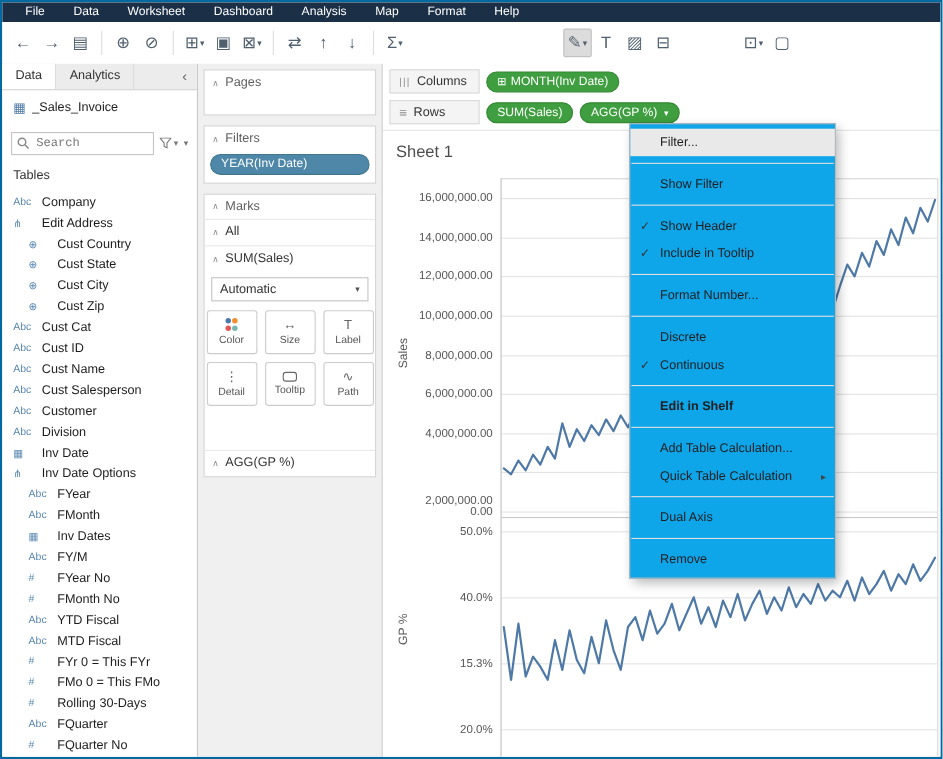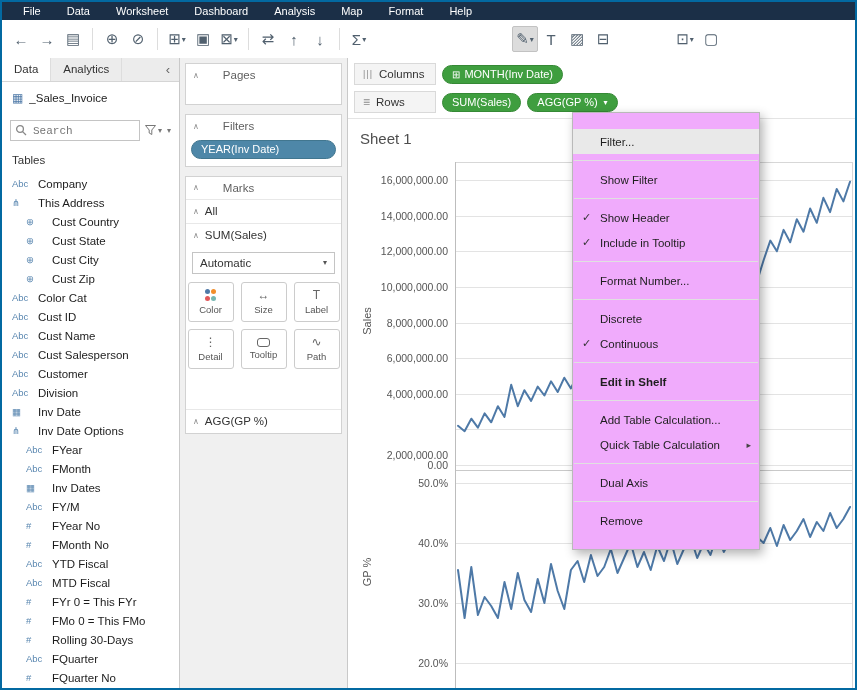--- a/index.html
+++ b/index.html
@@ -36,21 +36,21 @@
   .icon-btn{display:flex;align-items:center;gap:2px;color:#777}
   .sm-caret{font-size:8px;color:#777}
   .dp-tables-label{height:26px;line-height:28px;padding:0 10px;font-size:11.5px;color:#333}
   .dp-fields{flex:1;overflow:hidden;padding-top:2px}
   .field-row{height:19px;display:flex;align-items:center;font-size:11.5px;color:#1c1c1c;white-space:nowrap}
   .field-icon{width:26px;color:#5a87b0;font-size:9.5px;flex-shrink:0;text-align:left}
 
   
   .shelf-panel{width:168px;background:#f0f0f0;border-right:1px solid #c9c9c9;padding:5px}
   .card{background:#fff;border:1px solid #d2d2d2;margin-bottom:9px}
-  .card-header{height:22px;display:flex;align-items:center;gap:24px;padding:0 7px;font-size:11.5px;color:#5f5f5f}
+  .card-header{height:22px;display:flex;align-items:center;gap:6px;padding:0 7px;font-size:11.5px;color:#5f5f5f}
   .chev{color:#8a8a8a;font-size:8px}
   .chev::before{content:"∧"}
   .card.pages{height:42px}
   .filters-content{padding:2px 5px 7px}
   .pill{height:19px;border-radius:10px;display:inline-flex;align-items:center;gap:4px;padding:0 9px;font-size:11px;color:#fff;white-space:nowrap}
   .pill.blue{background:#4e87a8;border:1px solid #41768f;width:100%}
   .pill.green{background:#3f9e3f;border:1px solid #358935}
   .pill-prefix{font-size:10px}
   .pill-caret{font-size:8px;margin-left:2px}
   .marks-row{height:24px;display:flex;align-items:center;gap:6px;padding:0 7px;font-size:11.5px;color:#333;border-top:1px solid #e8e8e8}
@@ -80,21 +80,21 @@
 
   .chart-region{position:absolute;left:0;top:0;right:0;bottom:0}
   .sheet-title{position:absolute;top:72px;left:12px;font-size:15px;color:#4e4e4e}
   .tick-label{position:absolute;left:0;width:100px;text-align:right;font-size:10.5px;color:#555;z-index:1}
   .gridline{position:absolute;left:108px;width:396px;height:1px;background:#e3e3e3;z-index:0}
   .axisline{position:absolute;background:#bdbdbd;z-index:1}
   .ylab{position:absolute;width:60px;left:-11px;text-align:center;font-size:11px;color:#555;transform:rotate(-90deg)}
   .chart-svg{position:absolute;left:108px;width:396px;z-index:2}
 
   
-  .context-menu{position:absolute;left:570px;top:110px;width:188px;background:#f0abfc;border:1px solid #b9b9b9;box-shadow:3px 4px 10px rgba(0,0,0,.3);padding:16px 0;z-index:20}
+  .context-menu{position:absolute;left:570px;top:110px;width:188px;background:#0ea5e9;border:1px solid #b9b9b9;box-shadow:3px 4px 10px rgba(0,0,0,.3);padding:4px 0;z-index:20}
   .cm-item{height:25px;display:flex;align-items:center;font-size:11.5px;color:#1e1e1e;position:relative;padding-right:16px;cursor:default}
   .cm-item.hl{background:#e9e9e9}
   .cm-item.bold{font-weight:bold}
   .cm-check{width:27px;text-align:center;font-size:11px;color:#333;flex-shrink:0}
   .cm-arrow{position:absolute;right:8px;font-size:9px;color:#444}
   .cm-sep{height:1px;background:#e0e0e0;margin:6px 1px}
 </style>
 </head>
 <body>
 
@@ -208,41 +208,41 @@
         </div>
       </div>
       <div class="dp-tables-label">Tables</div>
       <div class="dp-fields">
           <div class="field-row" style="padding-left: 10px;">
             <span class="field-icon">Abc</span>
             <span>Company</span>
           </div>
           <div class="field-row" style="padding-left: 10px;">
             <span class="field-icon">⋔</span>
-            <span>This Address</span>
+            <span>Edit Address</span>
           </div>
           <div class="field-row" style="padding-left: 24px;">
             <span class="field-icon">⊕</span>
             <span>Cust Country</span>
           </div>
           <div class="field-row" style="padding-left: 24px;">
             <span class="field-icon">⊕</span>
             <span>Cust State</span>
           </div>
           <div class="field-row" style="padding-left: 24px;">
             <span class="field-icon">⊕</span>
             <span>Cust City</span>
           </div>
           <div class="field-row" style="padding-left: 24px;">
             <span class="field-icon">⊕</span>
             <span>Cust Zip</span>
           </div>
           <div class="field-row" style="padding-left: 10px;">
             <span class="field-icon">Abc</span>
-            <span>Color Cat</span>
+            <span>Cust Cat</span>
           </div>
           <div class="field-row" style="padding-left: 10px;">
             <span class="field-icon">Abc</span>
             <span>Cust ID</span>
           </div>
           <div class="field-row" style="padding-left: 10px;">
             <span class="field-icon">Abc</span>
             <span>Cust Name</span>
           </div>
           <div class="field-row" style="padding-left: 10px;">
@@ -452,21 +452,21 @@
           <div class="tick-label" style="top: 329.75px;">4,000,000.00</div>
           <div class="gridline" style="top: 371.375px;"></div>
           <div class="tick-label" style="top: 365.375px; margin-top: 26px;">2,000,000.00</div>
           <div class="gridline" style="top: 407px;"></div>
           <div class="tick-label" style="top: 401px;">0.00</div>
           <div class="gridline" style="top: 425px;"></div>
           <div class="tick-label" style="top: 419px;">50.0%</div>
           <div class="gridline" style="top: 485px;"></div>
           <div class="tick-label" style="top: 479px;">40.0%</div>
           <div class="gridline" style="top: 545px;"></div>
-          <div class="tick-label" style="top: 539px;">30.0%</div>
+          <div class="tick-label" style="top: 539px;">15.3%</div>
           <div class="gridline" style="top: 605px;"></div>
           <div class="tick-label" style="top: 599px;">20.0%</div>
         </div>
     </div>
   </div>
 
   <div class="context-menu">
       <div class="cm-item hl" style="background: rgb(233, 233, 233);">
         <span class="cm-check"></span>
         <span>Filter...</span>

